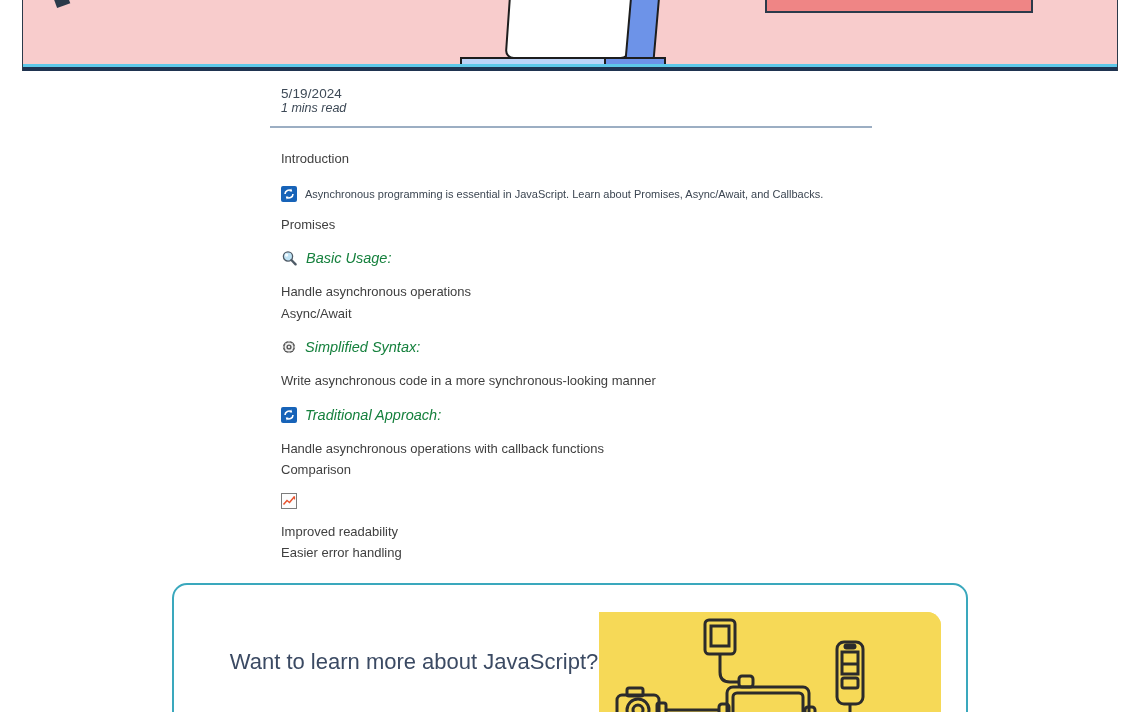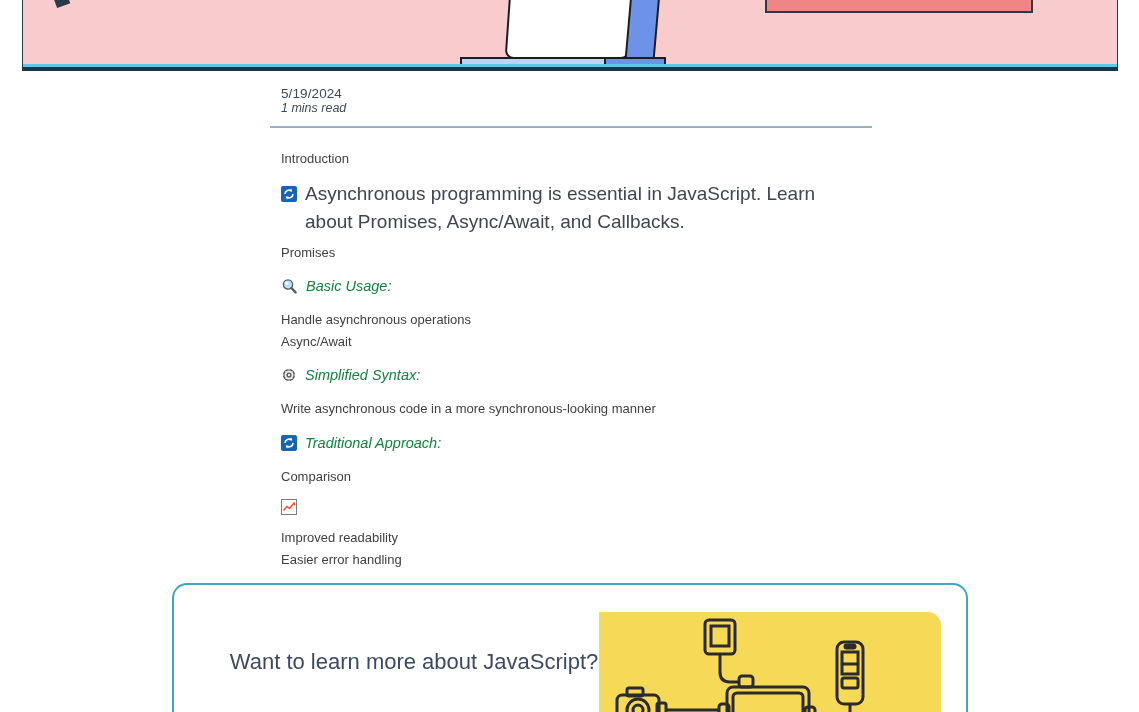--- a/index.html
+++ b/index.html
@@ -151,21 +151,21 @@
   }
   .sub .sub-text {
     font-style: italic;
     margin-left: 8px;
   }
   .para-icon-row {
     display: flex;
     margin: 0 0 6px 0;
   }
   .para-icon-row .ptext {
-    font-size: 19px;
+    font-size: 11px;
     line-height: 28px;
     color: #3c4652;
     margin-left: 8px;
     max-width: 540px;
   }
 
   
   .ico { flex: 0 0 auto; display: inline-block; }
   .ico-refresh {
     width: 16px; height: 16px;
@@ -316,20 +316,21 @@
         <svg width="14" height="14" viewBox="0 0 14 14">
           <path d="M3 7a4 4 0 0 1 6.6-3" stroke="#ffffff" stroke-width="1.6" fill="none"></path>
           <path d="M11 7a4 4 0 0 1-6.6 3" stroke="#ffffff" stroke-width="1.6" fill="none"></path>
           <path d="M9.2 1.6 L10.2 4.4 L7.3 4.2 Z" fill="#ffffff"></path>
           <path d="M4.8 12.4 L3.8 9.6 L6.7 9.8 Z" fill="#ffffff"></path>
         </svg>
       </span>
       <span class="sub-text">Traditional Approach:</span>
     </div>
 
+    <p class="line tight">Handle asynchronous operations with callback functions</p>
     <p class="line gap">Comparison</p>
 
     <div class="sub">
       <span class="ico ico-chart">
         <svg width="14" height="14" viewBox="0 0 14 14">
           <polyline points="1.5,10.5 5,6.5 7.5,8.5 12.5,2.5" stroke="#e8532f" stroke-width="1.5" fill="none"></polyline>
           <polyline points="12.5,2.5 12.5,5.5" stroke="#e8532f" stroke-width="1.2" fill="none"></polyline>
         </svg>
       </span>
     </div>

